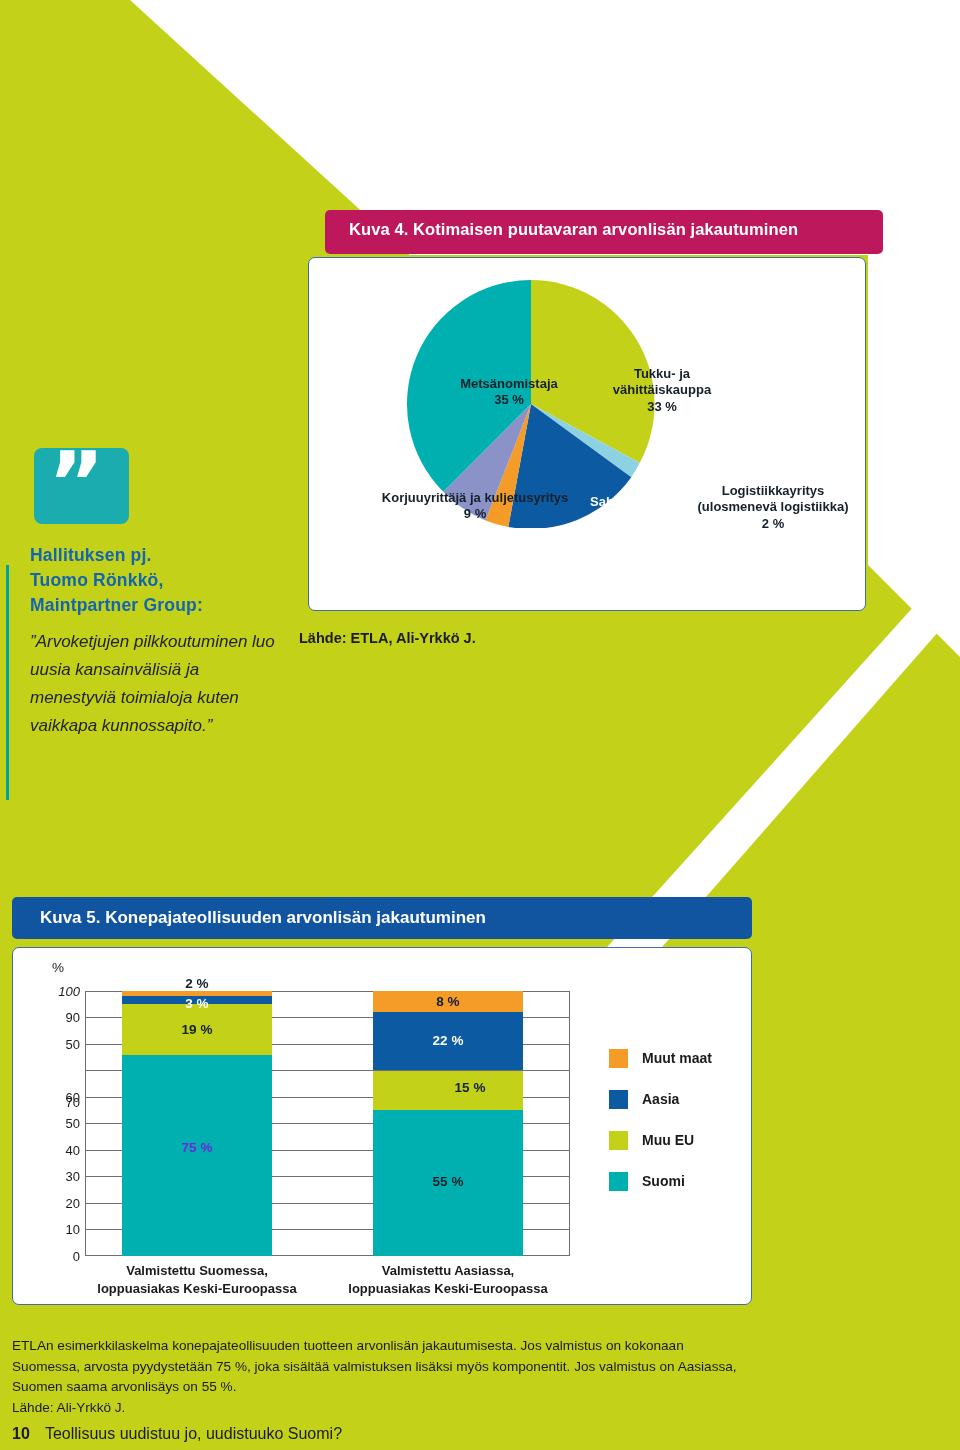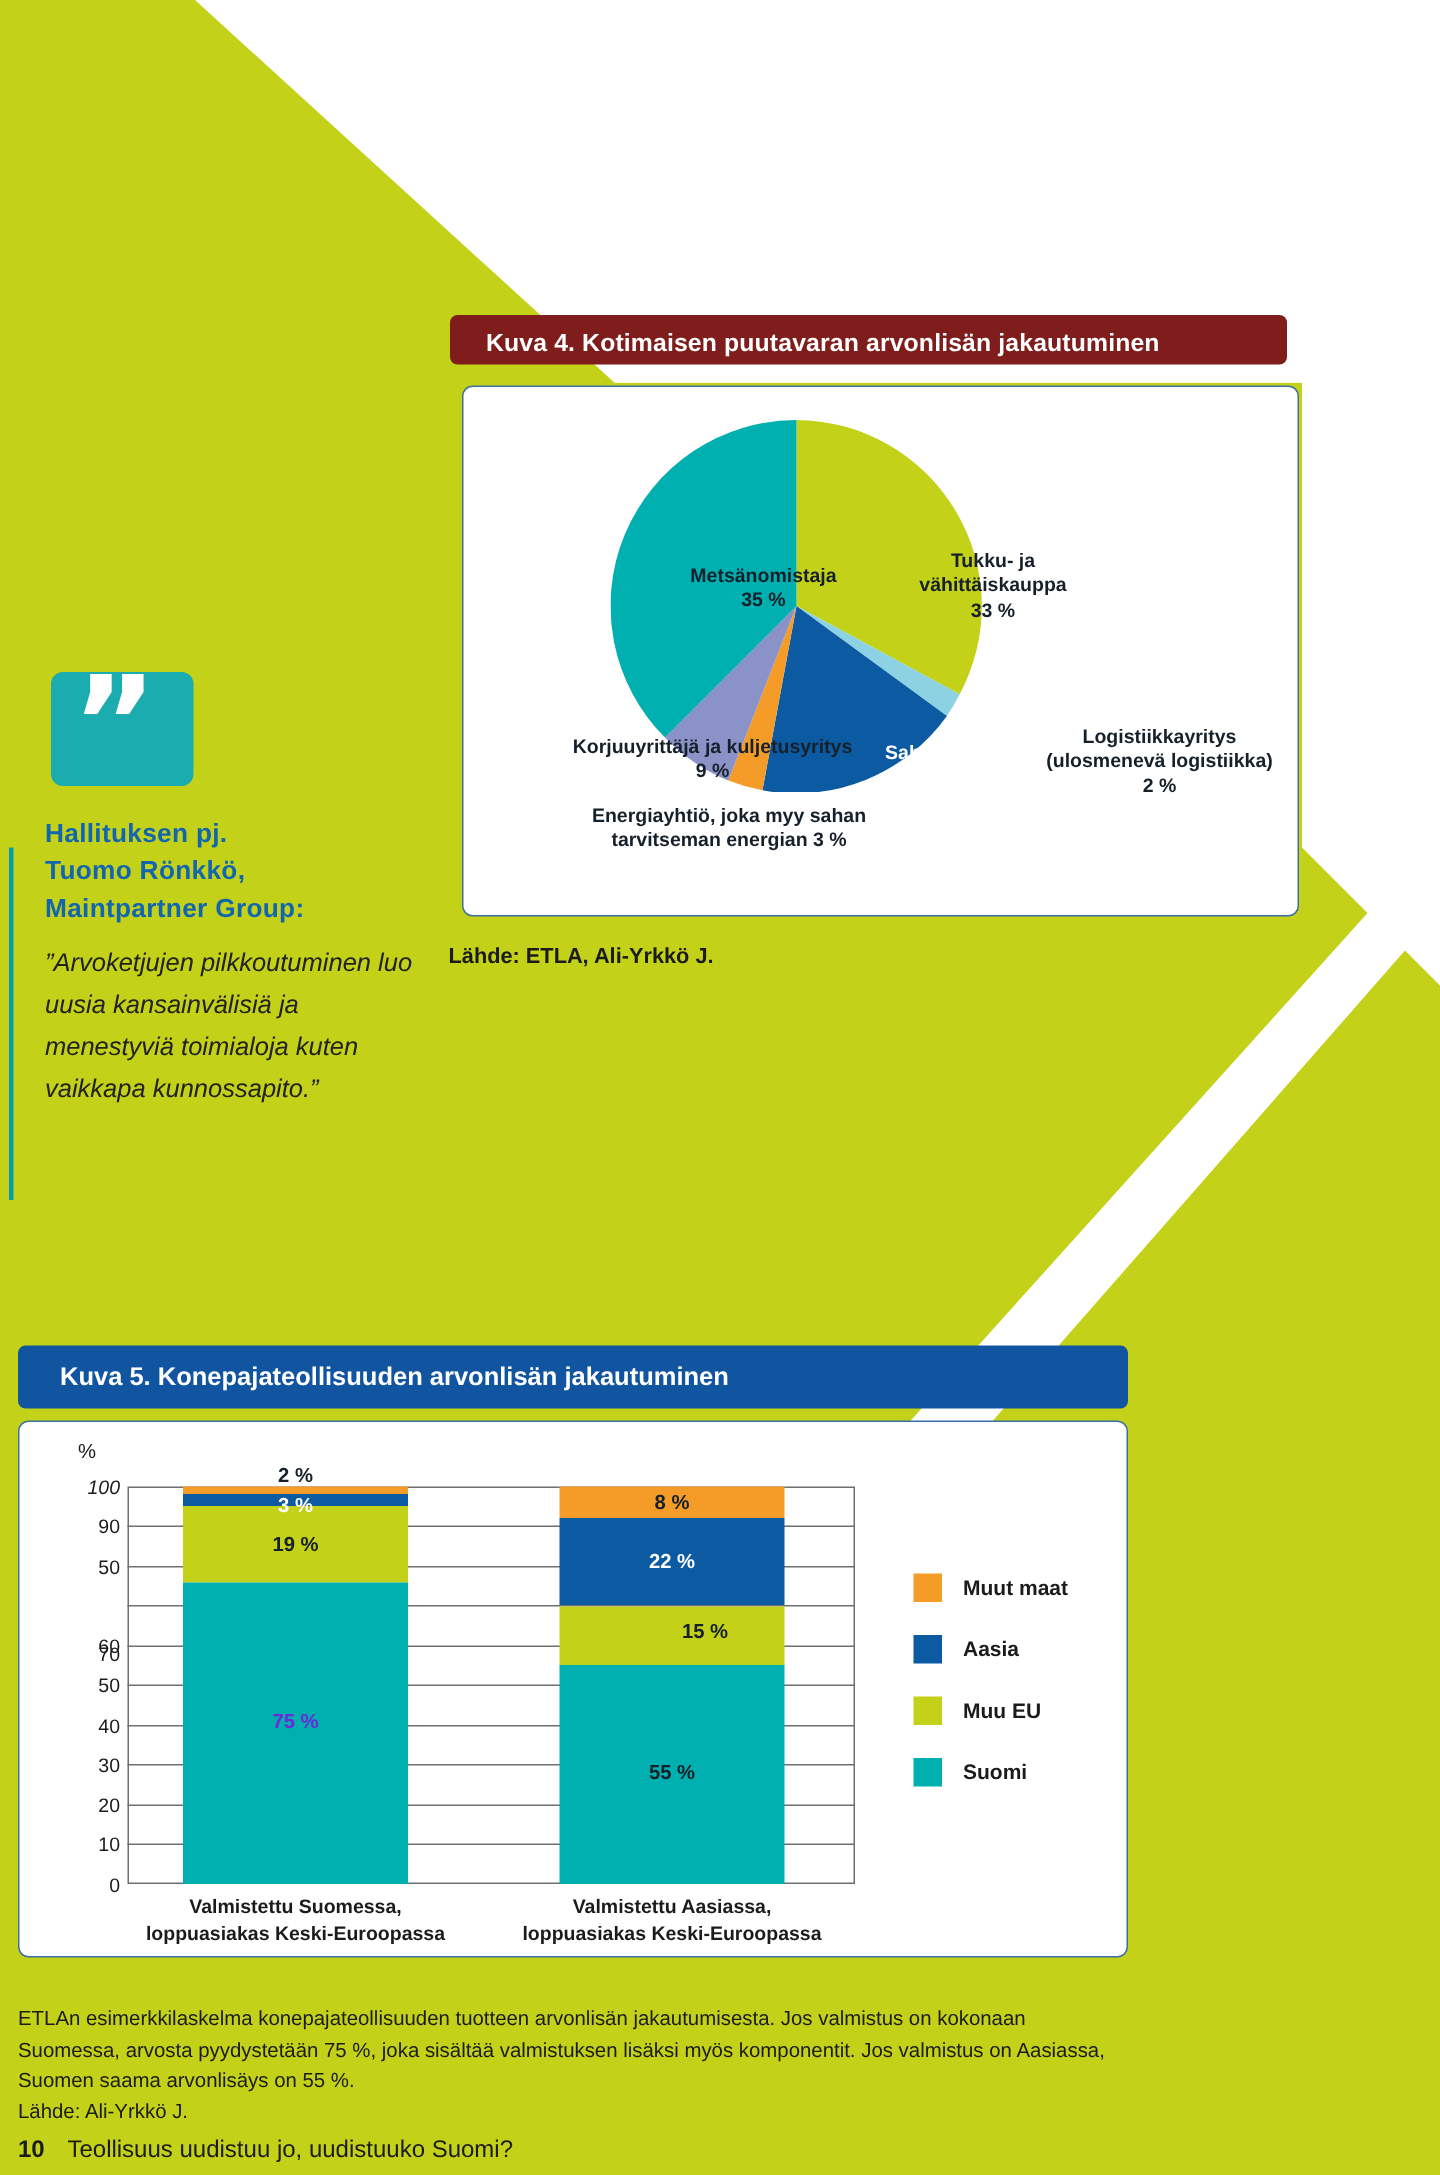--- a/index.html
+++ b/index.html
@@ -59,22 +59,22 @@
     letter-spacing: .2px;
   }
   .quote-body {
     position: absolute; left: 30px; top: 628px; width: 255px;
     color: #222222; font-size: 17px; font-style: italic;
     line-height: 1.65;
   }
 
   
   .fig4-titlebar {
-    position: absolute; left: 300px; top: 210px; width: 558px; height: 33px;
-    background: #7f1d1d; border-radius: 5px;
+    position: absolute; left: 325px; top: 210px; width: 558px; height: 44px;
+    background: #be185d; border-radius: 5px;
   }
   .fig4-titlebar span {
     position: absolute; left: 24px; top: 10px;
     color: #ffffff; font-size: 16.5px; font-weight: bold;
     letter-spacing: .1px;
   }
   .fig4-card {
     position: absolute; left: 308px; top: 257px; width: 558px; height: 354px;
     background: #ffffff;
     border: 1px solid #3C6FA8;
@@ -198,22 +198,20 @@
     <div class="pie-label onpie-dark" style="left:278px; top:108px; width:150px;">Tukku- ja
 vähittäiskauppa
 33 %</div>
 
     <div class="pie-label onpie-dark" style="left:46px; top:232px; width:240px;">Korjuuyrittäjä ja kuljetusyritys
 9 %</div>
 
     <div class="pie-label onpie-light" style="left:258px; top:236px; width:130px;">Sahaajayritys
 18 %</div>
 
-    <div class="pie-label onpie-dark" style="left:62px; top:278px; width:230px;">Energiayhtiö, joka myy sahan
-tarvitseman energian 3 %</div>
 
     <div class="pie-label onpie-dark" style="left:376px; top:225px; width:176px;">Logistiikkayritys
 (ulosmenevä logistiikka)
 2 %</div>
   </div>
 
   <div class="fig4-source">Lähde: ETLA, Ali-Yrkkö J.</div>
 
   <div class="quote-mark-box">
     <span class="qm">”</span>

